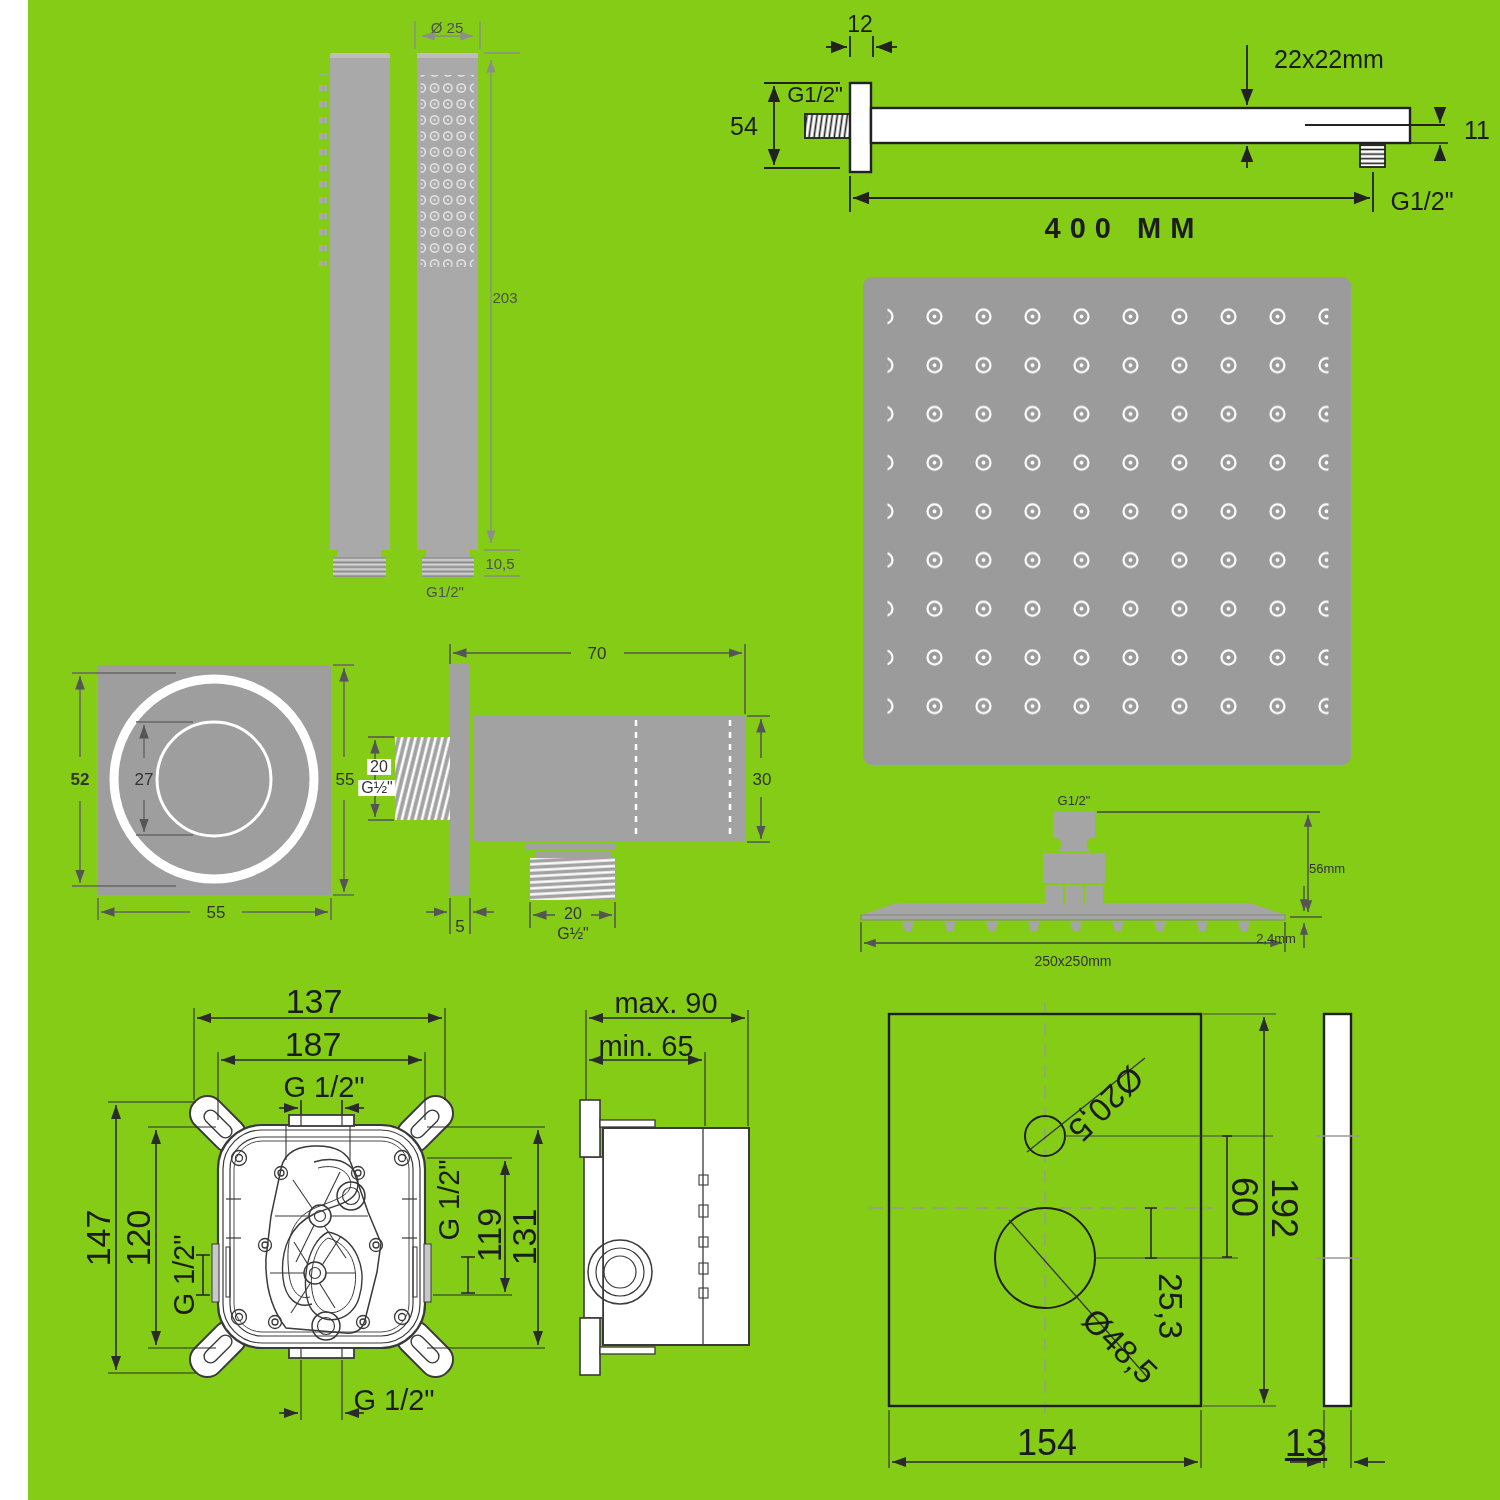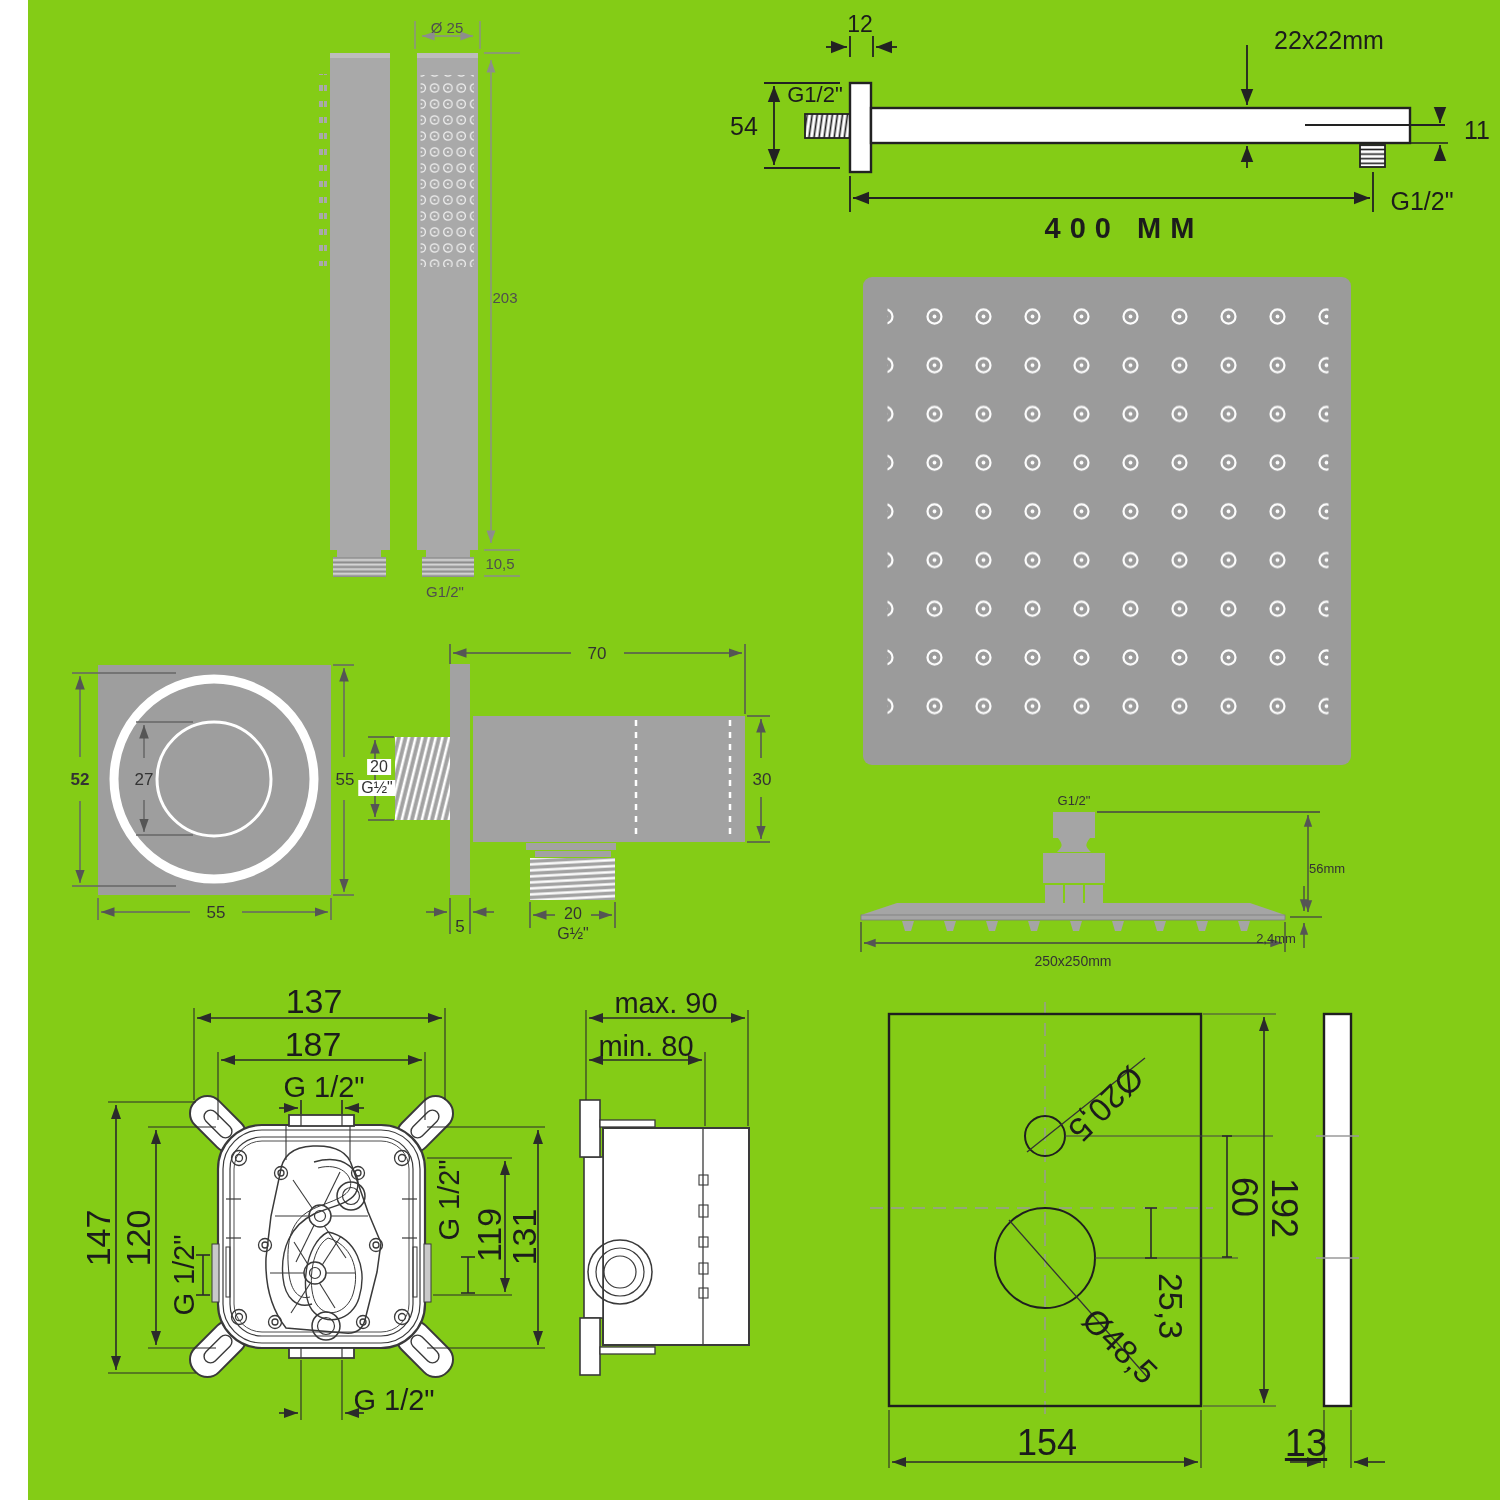--- a/index.html
+++ b/index.html
@@ -429,21 +429,21 @@
 </svg>
 
 <div class="lbl gray" style="left:419px;top:27px;font-size:15px;">Ø 25</div>
 <div class="lbl gray" style="left:477px;top:297px;font-size:15px;">203</div>
 <div class="lbl gray" style="left:472px;top:563px;font-size:15px;">10,5</div>
 <div class="lbl gray" style="left:417px;top:591px;font-size:15px;">G1/2"</div>
 
 <div class="lbl" style="left:832px;top:24px;font-size:23px;">12</div>
 <div class="lbl" style="left:787px;top:95px;font-size:22px;">G1/2"</div>
 <div class="lbl" style="left:716px;top:126px;font-size:25px;">54</div>
-<div class="lbl" style="left:1301px;top:40px;font-size:25px;">22x22mm</div>
+<div class="lbl" style="left:1301px;top:59px;font-size:25px;">22x22mm</div>
 <div class="lbl" style="left:1449px;top:130px;font-size:25px;">11</div>
 <div class="lbl" style="left:1394px;top:201px;font-size:25px;">G1/2"</div>
 <div class="lbl wide" style="left:1096px;top:228px;font-size:29px;text-align:right;">400 MM</div>
 
 <div class="lbl mid" style="left:1046px;top:800px;font-size:13px;">G1/2"</div>
 <div class="lbl mid" style="left:1299px;top:868px;font-size:13px;">56mm</div>
 <div class="lbl mid" style="left:1248px;top:938px;font-size:13px;">2,4mm</div>
 <div class="lbl mid" style="left:1045px;top:961px;font-size:14px;">250x250mm</div>
 
 <div class="lbl mid" style="left:52px;top:779px;font-size:17px;font-weight:bold;">52</div>
@@ -464,21 +464,21 @@
 <div class="lbl" style="left:296px;top:1087px;font-size:29px;">G 1/2"</div>
 <div class="lbl rotm90" style="left:70px;top:1238px;font-size:34px;">147</div>
 <div class="lbl rotm90" style="left:110px;top:1238px;font-size:34px;">120</div>
 <div class="lbl rotm90" style="left:156px;top:1275px;font-size:29px;">G 1/2"</div>
 <div class="lbl rotm90" style="left:421px;top:1200px;font-size:29px;">G 1/2"</div>
 <div class="lbl rotm90" style="left:461px;top:1235px;font-size:34px;">119</div>
 <div class="lbl rotm90" style="left:496px;top:1237px;font-size:34px;">131</div>
 <div class="lbl" style="left:366px;top:1400px;font-size:29px;">G 1/2"</div>
 
 <div class="lbl" style="left:638px;top:1003px;font-size:29px;">max. 90</div>
-<div class="lbl" style="left:618px;top:1046px;font-size:29px;">min. 80</div>
+<div class="lbl" style="left:618px;top:1046px;font-size:29px;">min. 65</div>
 
 <div class="lbl rot135" style="left:1078px;top:1104px;font-size:33px;">Ø20,5</div>
 <div class="lbl rot90" style="left:1216px;top:1197px;font-size:36px;">60</div>
 <div class="lbl rot90" style="left:1256px;top:1208px;font-size:36px;">192</div>
 <div class="lbl rot90" style="left:1143px;top:1306px;font-size:34px;">25,3</div>
 <div class="lbl rot45" style="left:1092px;top:1346px;font-size:33px;">Ø48,5</div>
 <div class="lbl" style="left:1019px;top:1443px;font-size:36px;">154</div>
 <div class="lbl" style="left:1278px;top:1443px;font-size:38px;text-decoration:underline;">13</div>
 
 </div>

